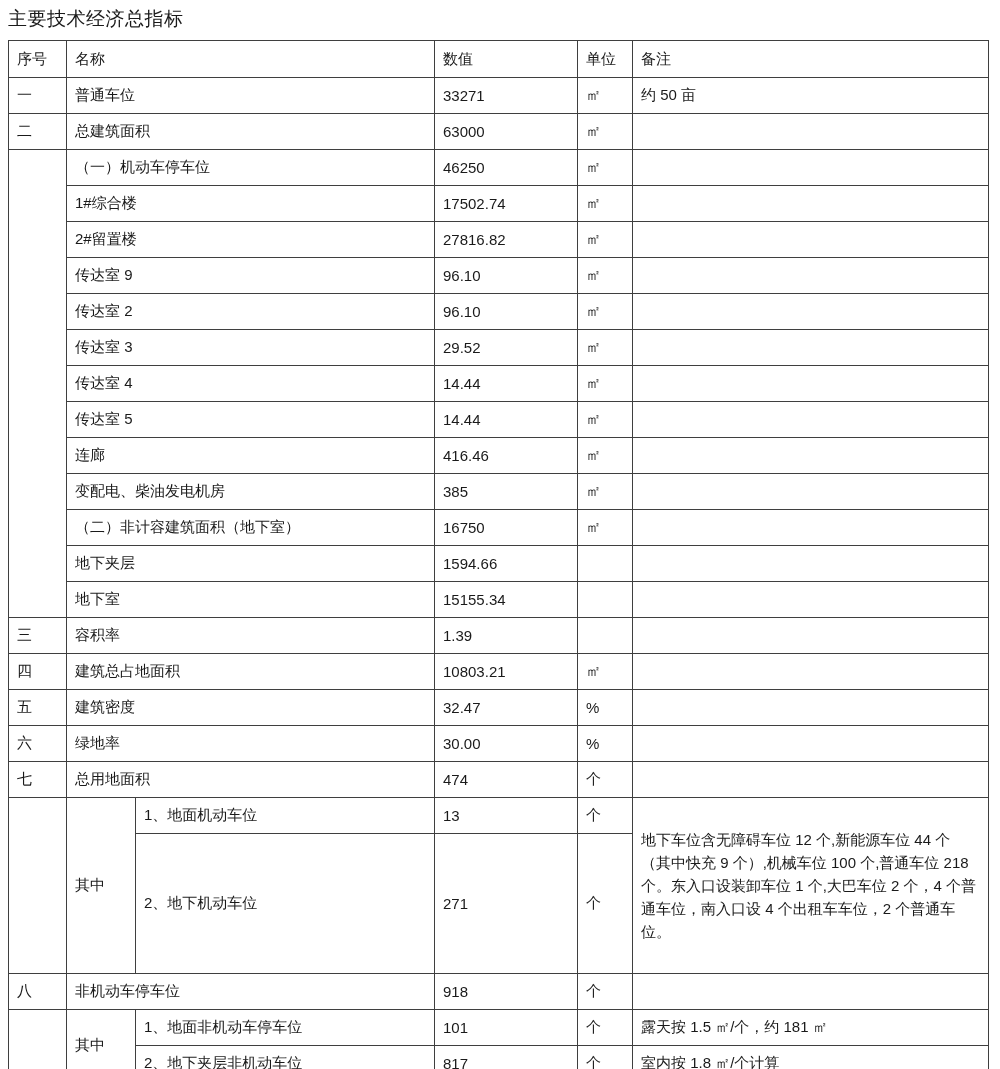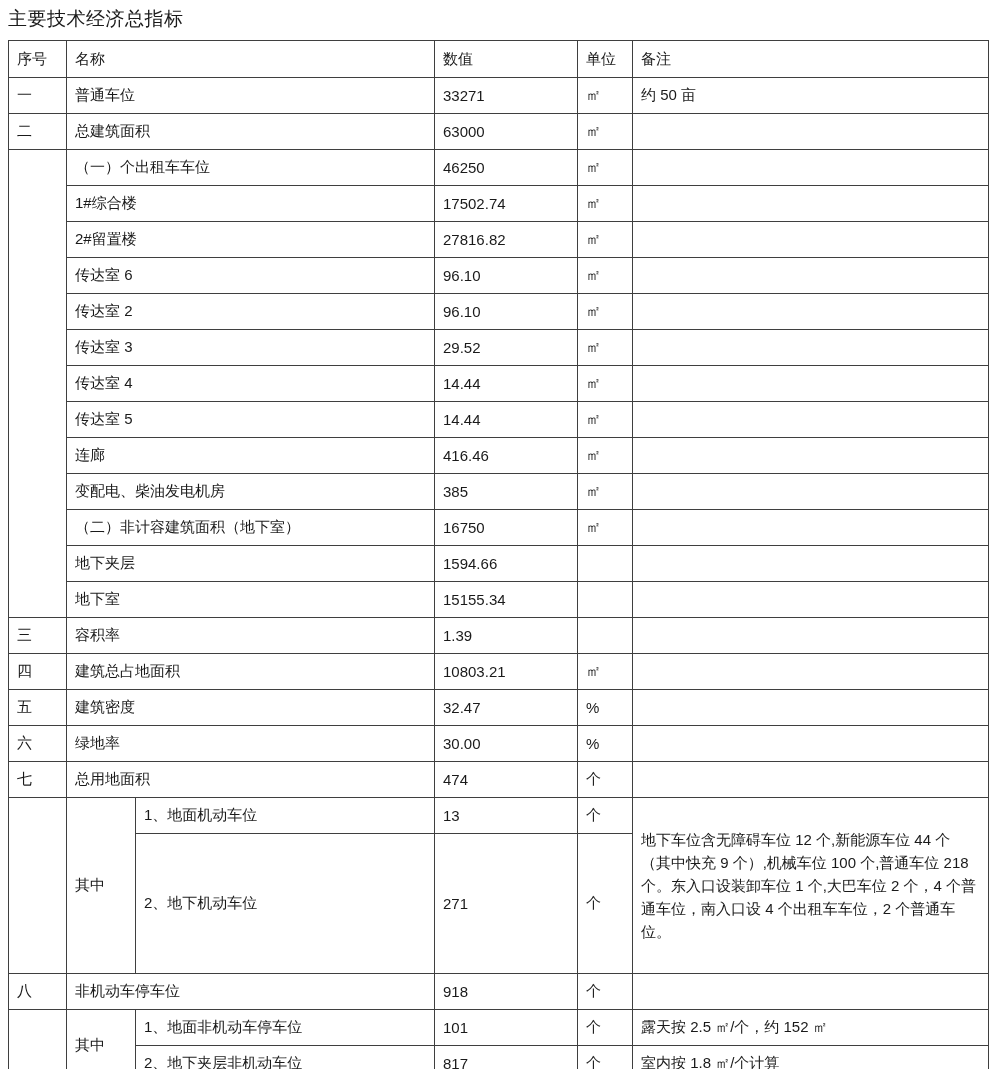--- a/index.html
+++ b/index.html
@@ -83,42 +83,42 @@
     <tr>
       <td>二</td>
       <td colspan="2">总建筑面积</td>
       <td>63000</td>
       <td>㎡</td>
       <td></td>
     </tr>
 
     <tr>
       <td rowspan="13" class="empty-merged"></td>
-      <td colspan="2">（一）个出租车车位</td>
+      <td colspan="2">（一）机动车停车位</td>
       <td>46250</td>
       <td>㎡</td>
       <td></td>
     </tr>
 
     <tr>
       <td colspan="2">1#综合楼</td>
       <td>17502.74</td>
       <td>㎡</td>
       <td></td>
     </tr>
 
     <tr>
       <td colspan="2">2#留置楼</td>
       <td>27816.82</td>
       <td>㎡</td>
       <td></td>
     </tr>
 
     <tr>
-      <td colspan="2">传达室 6</td>
+      <td colspan="2">传达室 9</td>
       <td>96.10</td>
       <td>㎡</td>
       <td></td>
     </tr>
 
     <tr>
       <td colspan="2">传达室 2</td>
       <td>96.10</td>
       <td>㎡</td>
       <td></td>
@@ -242,21 +242,21 @@
       <td>个</td>
       <td></td>
     </tr>
 
     <tr>
       <td rowspan="2" class="empty-merged"></td>
       <td rowspan="2">其中</td>
       <td>1、地面非机动车停车位</td>
       <td>101</td>
       <td>个</td>
-      <td>露天按 2.5 ㎡/个，约 152 ㎡</td>
+      <td>露天按 1.5 ㎡/个，约 181 ㎡</td>
     </tr>
 
     <tr>
       <td>2、地下夹层非机动车位</td>
       <td>817</td>
       <td>个</td>
       <td>室内按 1.8 ㎡/个计算</td>
     </tr>
 
   </tbody>

